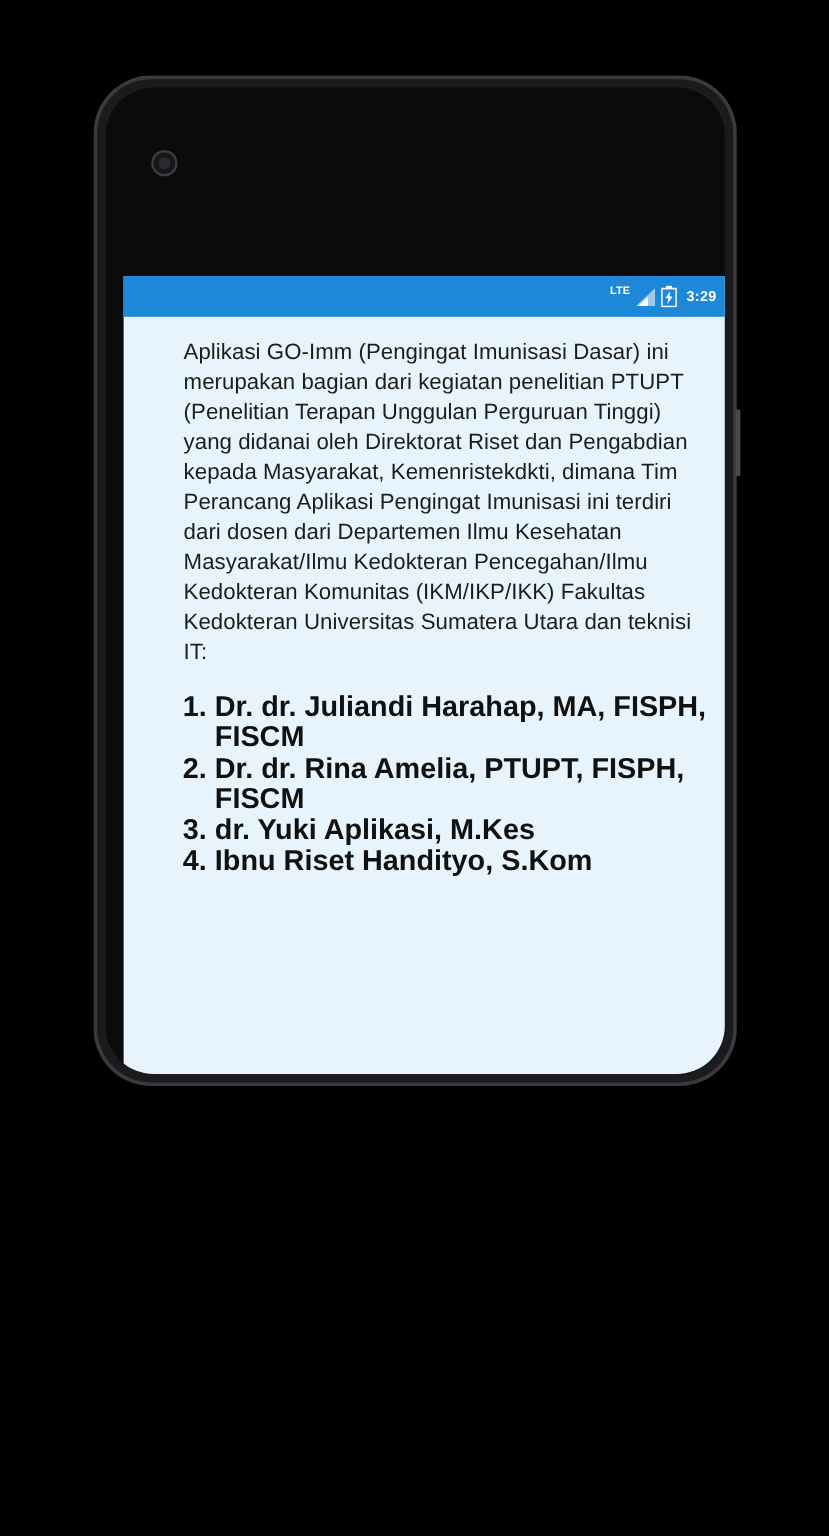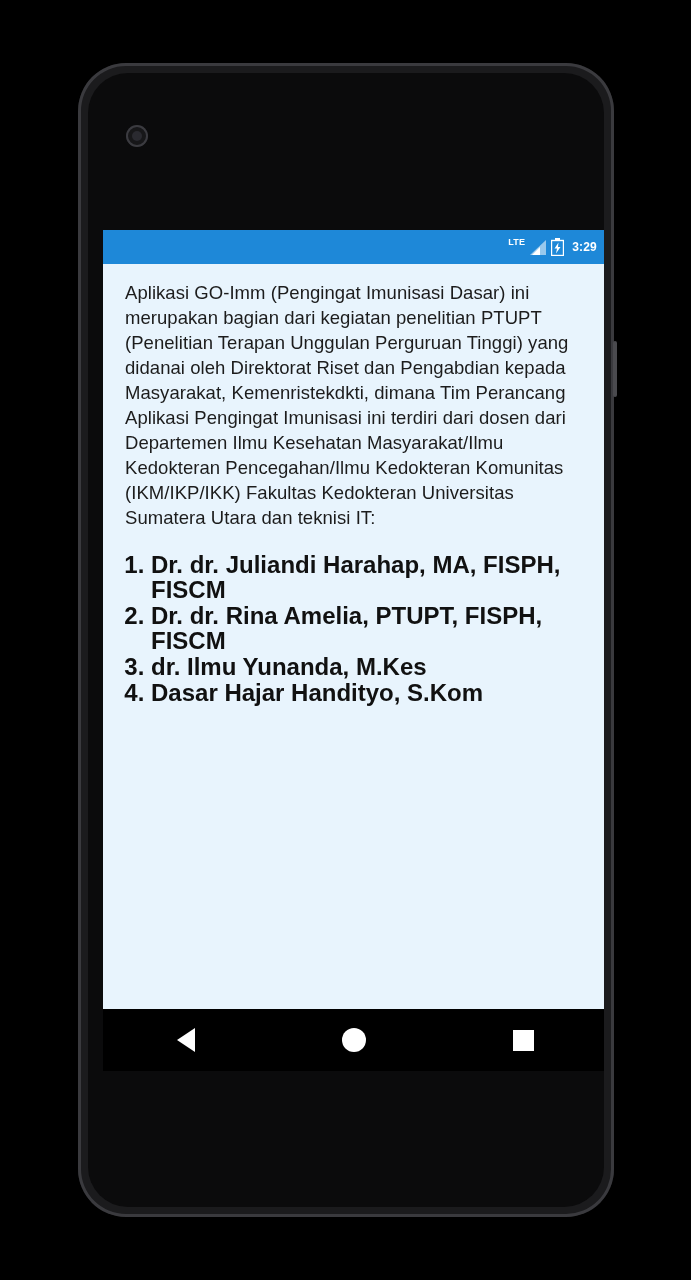--- a/index.html
+++ b/index.html
@@ -18,21 +18,21 @@
     height: 1280px;
     background: #000000;
   }
 
   
   .phone {
     position: absolute;
     left: 78px;
     top: 63px;
     width: 536px;
-    height: 1154px;
+    height: 842px;
     background: #1b1b1d;
     border-radius: 48px;
     box-shadow: inset 0 0 0 3px #3a3a3e;
   }
   .phone-inner {
     position: absolute;
     left: 10px;
     top: 10px;
     right: 10px;
     bottom: 10px;
@@ -122,20 +122,21 @@
     font-size: 12px;
     font-weight: bold;
     margin-left: 3px;
     letter-spacing: 0.2px;
   }
 
   
   .content {
     padding: 16px 18px 0 22px;
     box-sizing: border-box;
+    margin-left: 28px;
   }
   .about-paragraph {
     font-size: 18.5px;
     line-height: 25px;
     color: #1c1c1c;
     margin: 0;
     letter-spacing: 0.05px;
   }
   .credits-list {
     margin: 22px 0 0 0;
@@ -211,22 +212,22 @@
             </span>
             <span class="clock">3:29</span>
           </div>
         </div>
 
         <div class="content">
           <p class="about-paragraph">Aplikasi GO-Imm (Pengingat Imunisasi Dasar) ini merupakan bagian dari kegiatan penelitian PTUPT (Penelitian Terapan Unggulan Perguruan Tinggi) yang didanai oleh Direktorat Riset dan Pengabdian kepada Masyarakat, Kemenristekdkti, dimana Tim Perancang Aplikasi Pengingat Imunisasi ini terdiri dari dosen dari Departemen Ilmu Kesehatan Masyarakat/Ilmu Kedokteran Pencegahan/Ilmu Kedokteran Komunitas (IKM/IKP/IKK) Fakultas Kedokteran Universitas Sumatera Utara dan teknisi IT:</p>
           <ol class="credits-list">
             <li>Dr. dr. Juliandi Harahap, MA, FISPH, FISCM</li>
             <li>Dr. dr. Rina Amelia, PTUPT, FISPH, FISCM</li>
-            <li>dr. Ilmu Yunanda, M.Kes</li>
-            <li>Dasar Hajar Handityo, S.Kom</li>
+            <li>dr. Yuki Aplikasi, M.Kes</li>
+            <li>Ibnu Riset Handityo, S.Kom</li>
           </ol>
         </div>
 
       </div>
 
       <div class="nav-bar">
         <div class="nav-back"></div>
         <div class="nav-home"></div>
         <div class="nav-recents"></div>
       </div>

